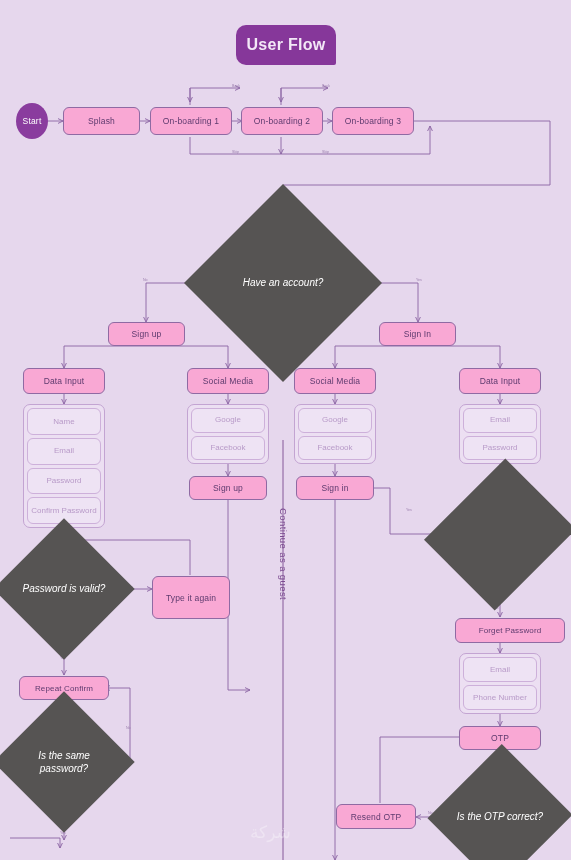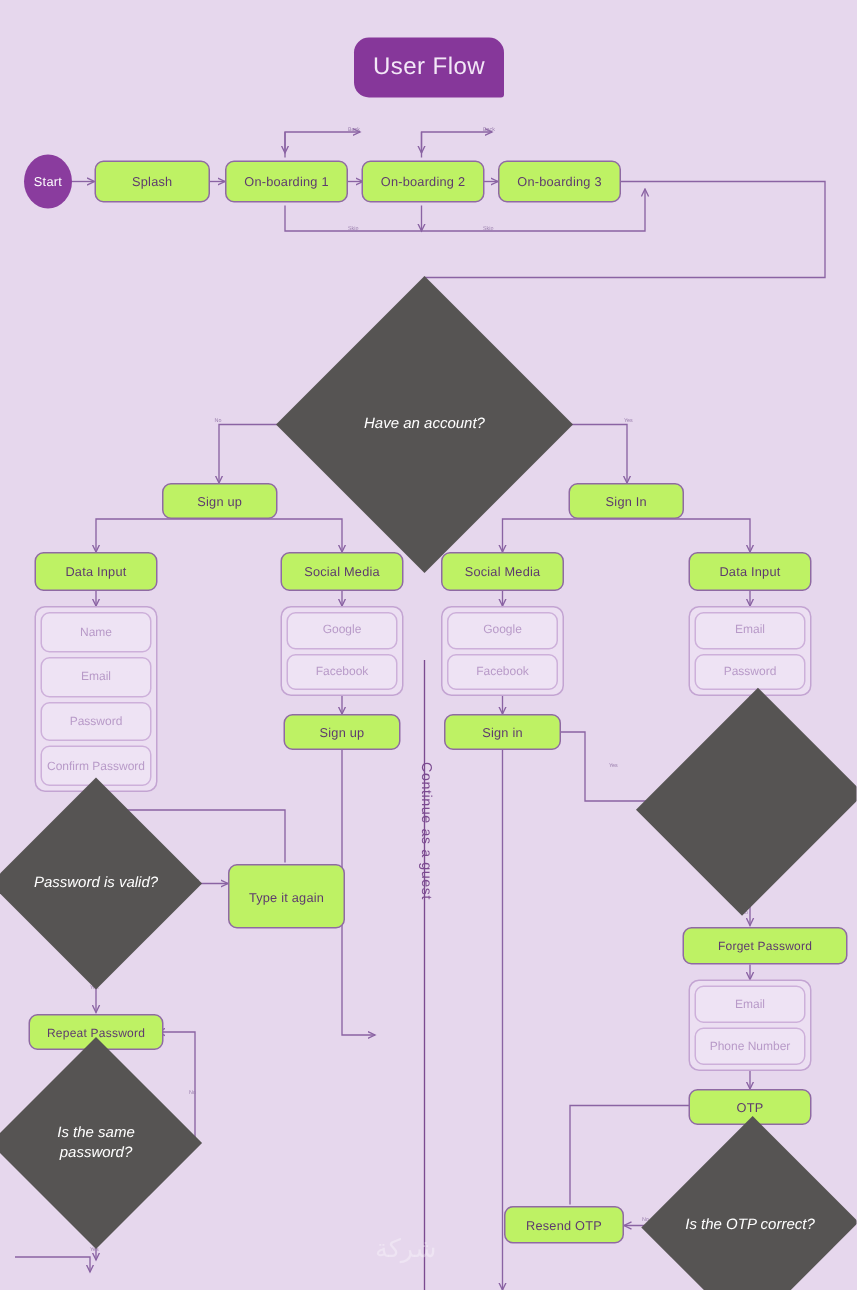--- a/index.html
+++ b/index.html
@@ -23,21 +23,21 @@
   }
 
   
   .start{
     background:#8a3c9e;color:#ffffff;border-radius:50%;
     font-size:8.5px;letter-spacing:.2px;
   }
 
   
   .box{
-    background:#bef264;border:1px solid #8f6aa3;border-radius:6px;
+    background:#f9a8d4;border:1px solid #8f6aa3;border-radius:6px;
     color:#5d3a6e;font-size:8.5px;letter-spacing:.15px;
   }
   .box.small{font-size:8px;}
 
   
   .diamond{
     background:transparent;color:#ffffff;font-size:10px;line-height:1.35;font-style:italic;
   }
   .diamond .dshape{
     position:absolute;left:0;top:0;width:100%;height:100%;
@@ -172,21 +172,21 @@
       <text class="elabel" x="128" y="588">No</text>
       <text class="elabel" x="60" y="659">Yes</text>
       <text class="elabel" x="126" y="729">No</text>
       <text class="elabel" x="60" y="834">Yes</text>
       <text class="elabel" x="406" y="511">Yes</text>
       <text class="elabel" x="494" y="609">No</text>
       <text class="elabel" x="428" y="814">No</text>
     </g>
   </svg>
 
-  <div class="node title-banner" style="left:236px;top:25px;width:100px;height:40px;">User Flow</div>
+  <div class="node title-banner" style="left:236px;top:25px;width:100px;height:40px;font-weight:bold;">User Flow</div>
 
   <div class="node start" style="left:16px;top:103px;width:32px;height:36px;">Start</div>
 
   <div class="node box" style="left:63px;top:107px;width:77px;height:28px;">Splash</div>
 
   <div class="node box" style="left:150px;top:107px;width:82px;height:28px;">On-boarding 1</div>
 
   <div class="node box" style="left:241px;top:107px;width:82px;height:28px;">On-boarding 2</div>
 
   <div class="node box" style="left:332px;top:107px;width:82px;height:28px;">On-boarding 3</div>
@@ -234,21 +234,21 @@
 
   <div class="node box" style="left:296px;top:476px;width:78px;height:24px;">Sign in</div>
 
   <div class="node diamond" style="left:14px;top:539px;width:100px;height:100px;">
     <span class="dshape"></span>
     <span class="dtext">Password is valid?</span>
   </div>
 
   <div class="node box" style="left:152px;top:576px;width:78px;height:43px;">Type it again</div>
 
-  <div class="node box small" style="left:19px;top:676px;width:90px;height:24px;">Repeat Password</div>
+  <div class="node box small" style="left:19px;top:676px;width:90px;height:24px;">Repeat Confirm</div>
 
   <div class="node diamond" style="left:14px;top:712px;width:100px;height:100px;">
     <span class="dshape"></span>
     <span class="dtext">Is the same password?</span>
   </div>
 
   <div class="node diamond" style="left:450px;top:477px;width:100px;height:115px;">
     <span class="dshape"></span>
   </div>
 

